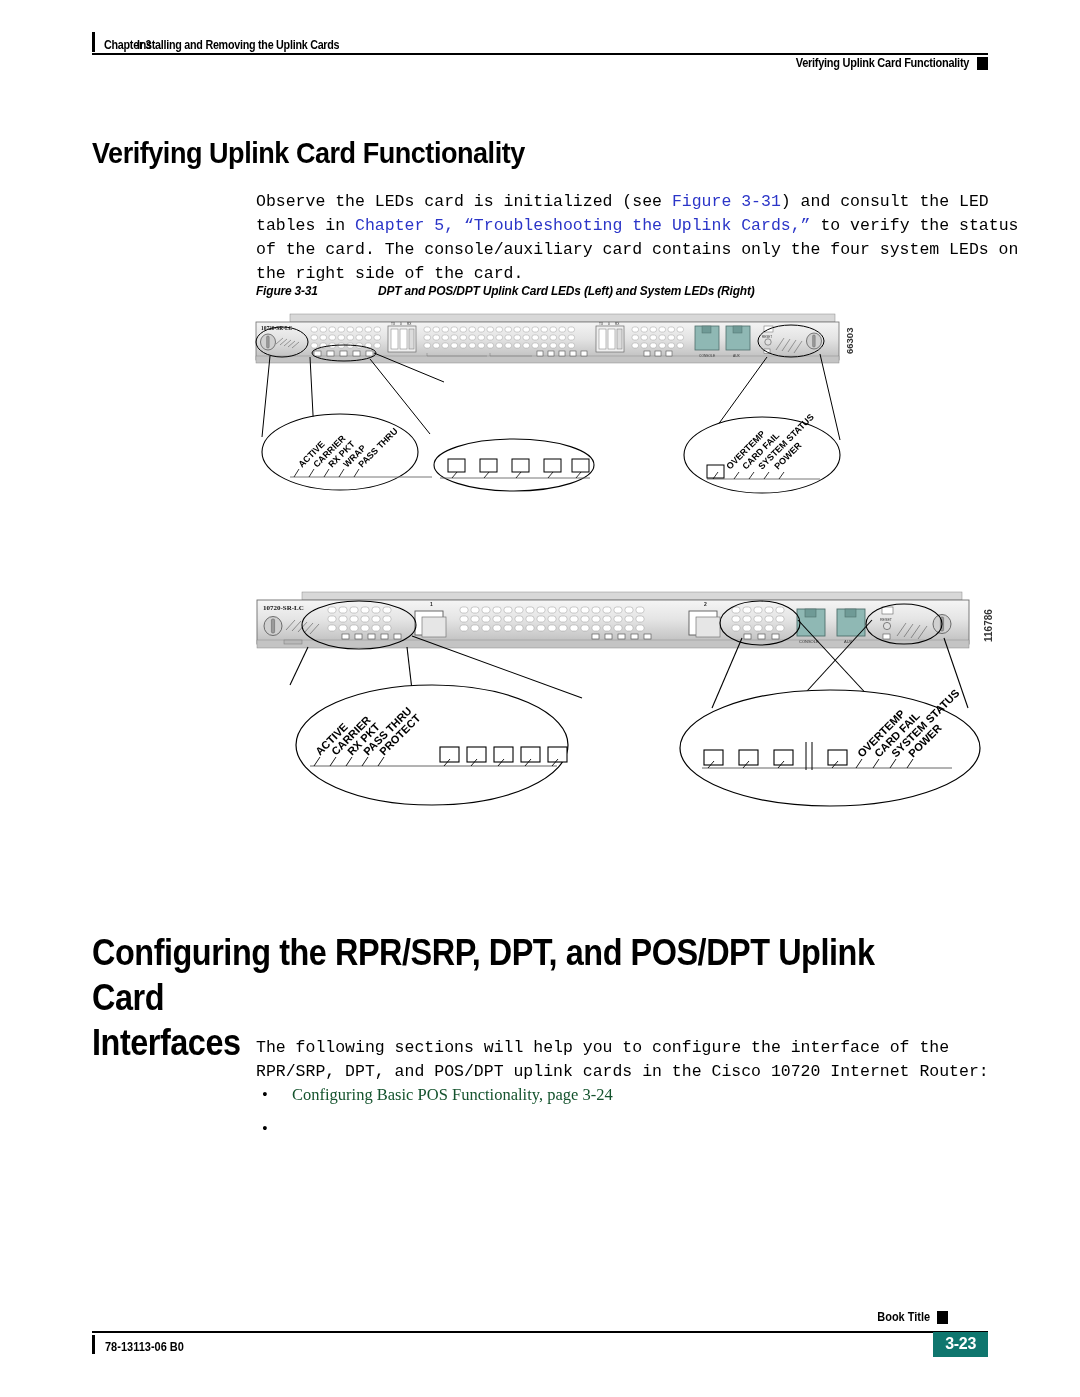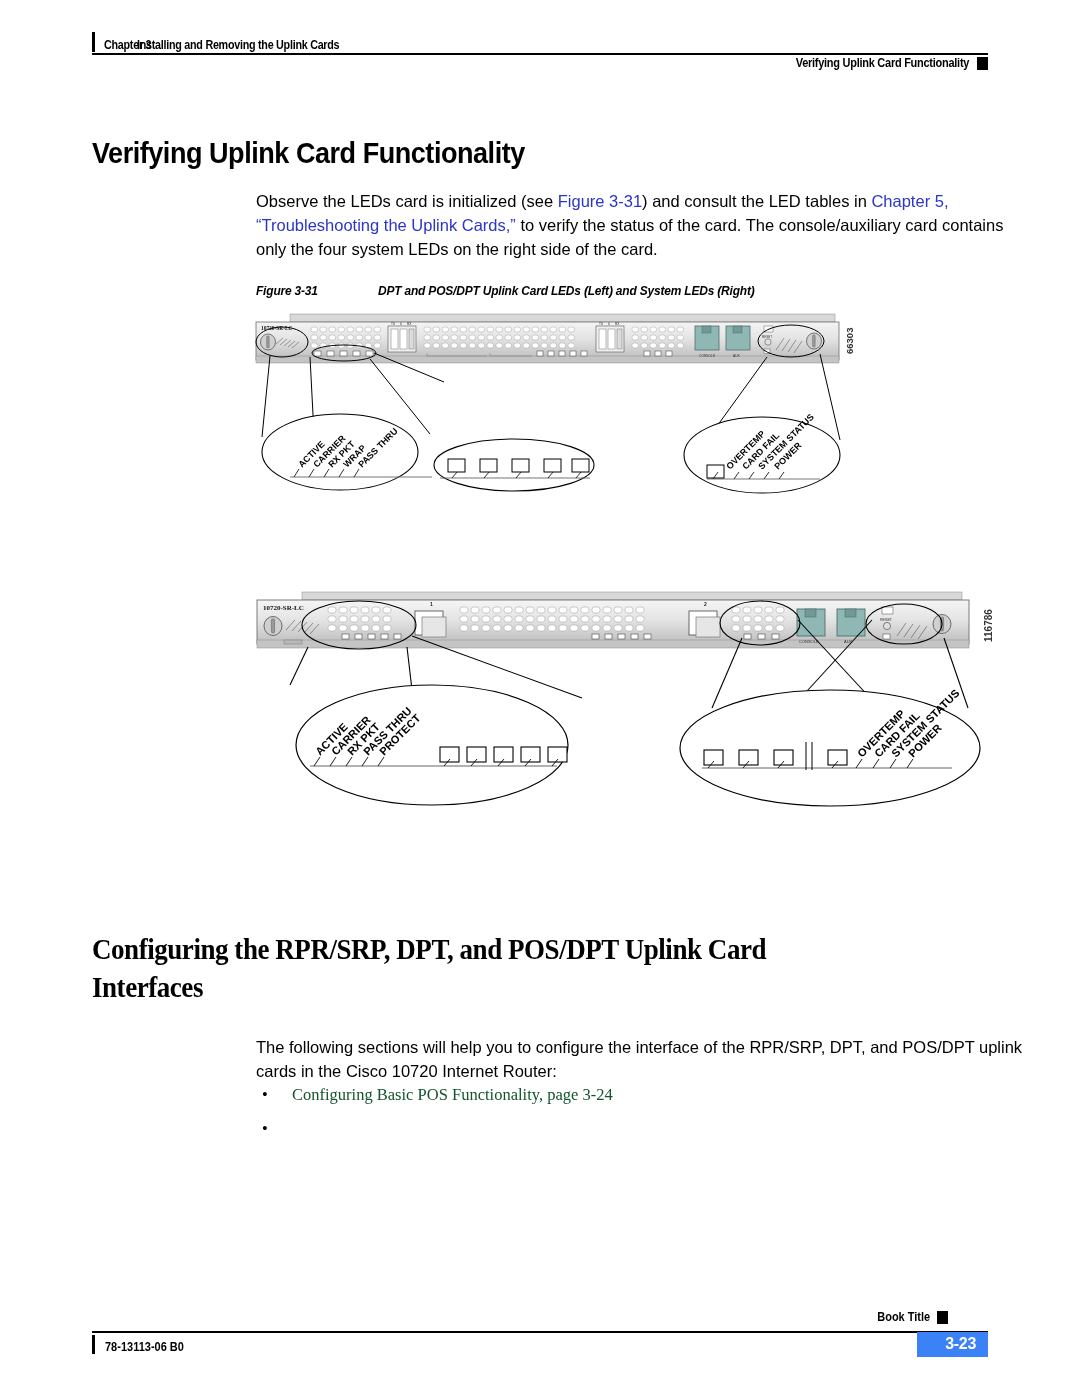--- a/index.html
+++ b/index.html
@@ -83,35 +83,35 @@
     font-size: 30px;
     letter-spacing: -0.5px;
     transform: scaleX(0.9);
     transform-origin: left top;
     line-height: 1.22;
     white-space: nowrap;
   }
   .h1-wrap {
     position: absolute;
     left: 92px;
-    font-family: Liberation Serif, serif;
+    font-family: Liberation Sans, sans-serif;
     font-weight: bold;
-    font-size: 30px;
+    font-size: 36px;
     letter-spacing: -0.5px;
     line-height: 1.25;
     width: 930px;
   }
   .h1-wrap > span { display: block; transform: scaleX(0.9); transform-origin: left top; }
 
   
   .body-p {
     position: absolute;
     left: 256px;
     width: 772px;
-    font-family: Liberation Sans, sans-serif;
+    font-family: Liberation Mono, monospace;
     font-size: 16.5px;
     line-height: 1.45;
     text-align: left;
   }
   .lnk { color: #2b35c8; }
 
   
   .figcap {
     position: absolute;
     left: 256px;
@@ -154,24 +154,24 @@
   .ftr-row2 { position: absolute; left: 0; top: 25px; display: flex; align-items: flex-end; }
   .ftr-tick { width: 3px; height: 19px; background: #000; margin-right: 10px; }
   .ftr-docid {
     font-family: "Liberation Sans", sans-serif;
     font-weight: bold; font-size: 12.5px;
     transform: scaleX(0.88); transform-origin: left center;
     white-space: nowrap;
   }
   .ftr-pagebox {
     position: absolute; right: 0px; top: 22px;
-    background: #3b82f6; color: #fff;
+    background: #0f766e; color: #fff;
     font-family: "Liberation Sans", sans-serif;
     font-weight: bold; font-size: 16px;
-    padding: 3px 12px 4px 28px;
+    padding: 3px 12px 4px 12px;
     letter-spacing: -0.3px;
   }
 
   
   .figure { position: absolute; }
   .figure svg { display: block; }
 </style>
 </head>
 <body>
 

